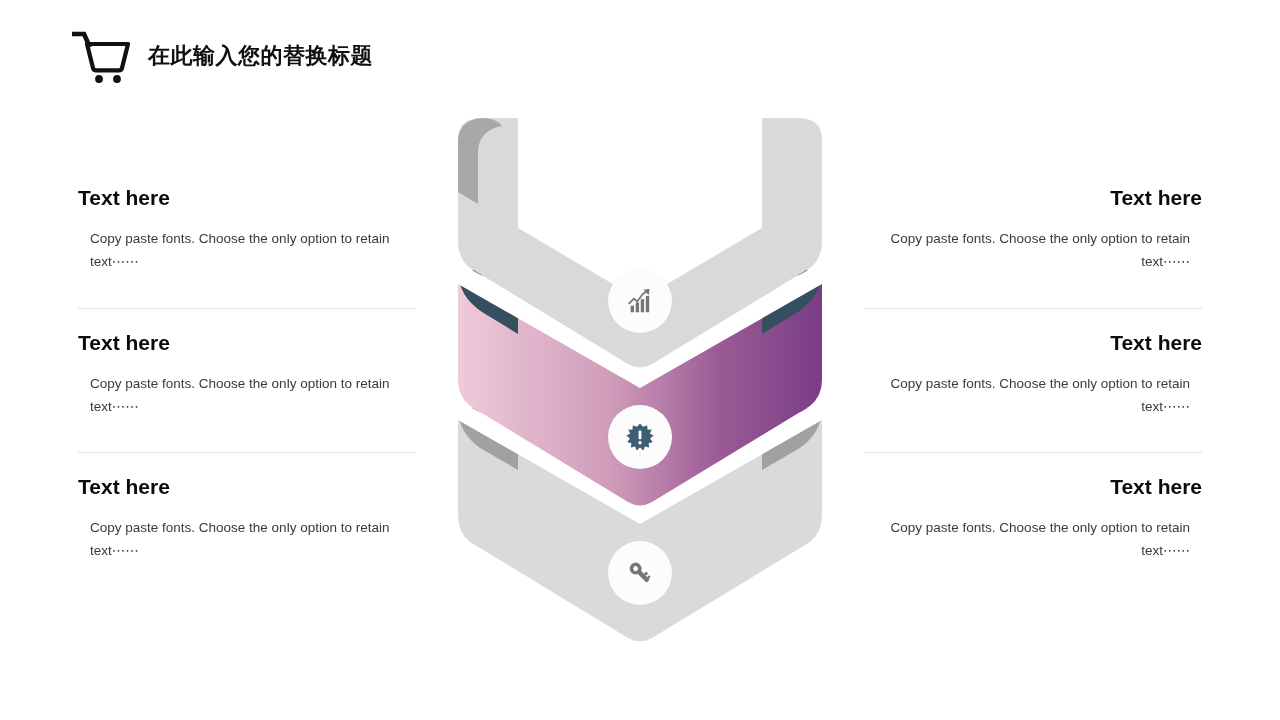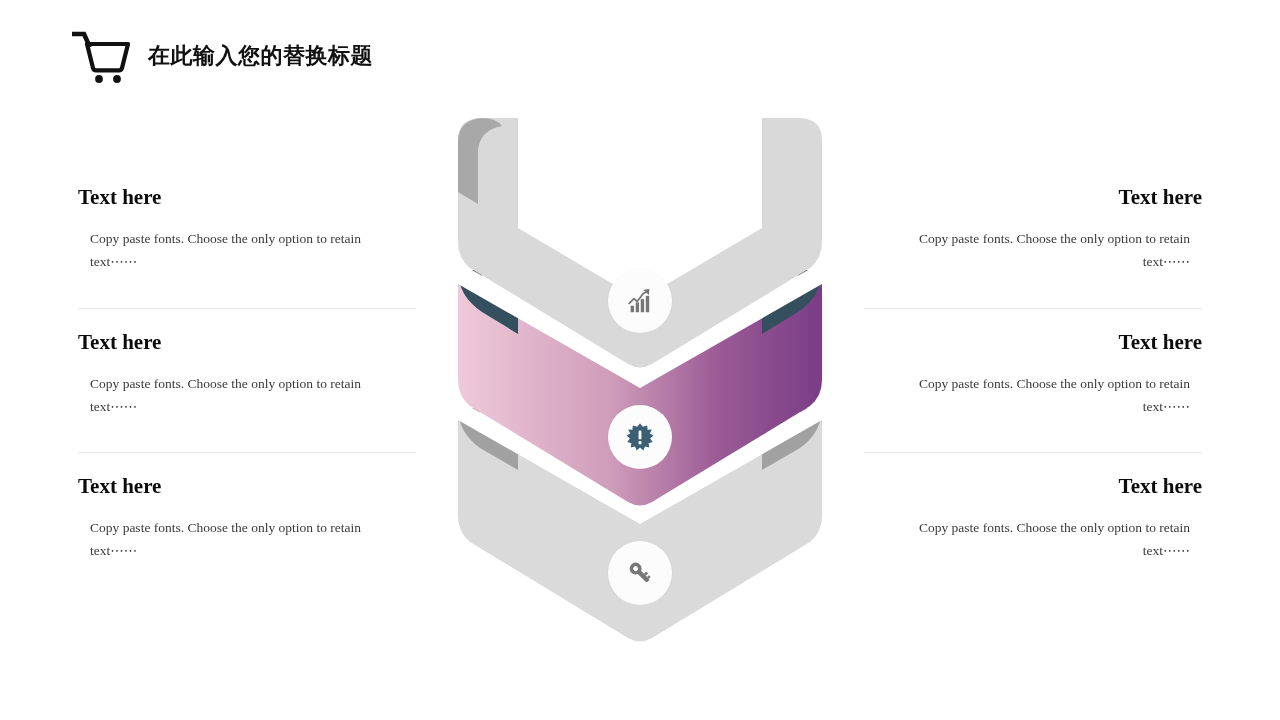--- a/index.html
+++ b/index.html
@@ -41,21 +41,20 @@
     font-weight: bold;
     color: #101010;
     letter-spacing: 0.5px;
     white-space: nowrap;
   }
 
   
   .col {
     position: absolute;
     width: 338px;
-    font-family: Liberation Serif, serif;
   }
   .col-left  { left: 78px;  top: 186px; text-align: left;  }
   .col-right { left: 864px; top: 186px; text-align: right; }
 
   .text-block {
     position: relative;
     padding-bottom: 22px;
   }
   .text-block + .text-block {
     border-top: 1px solid #e3e3e3;

